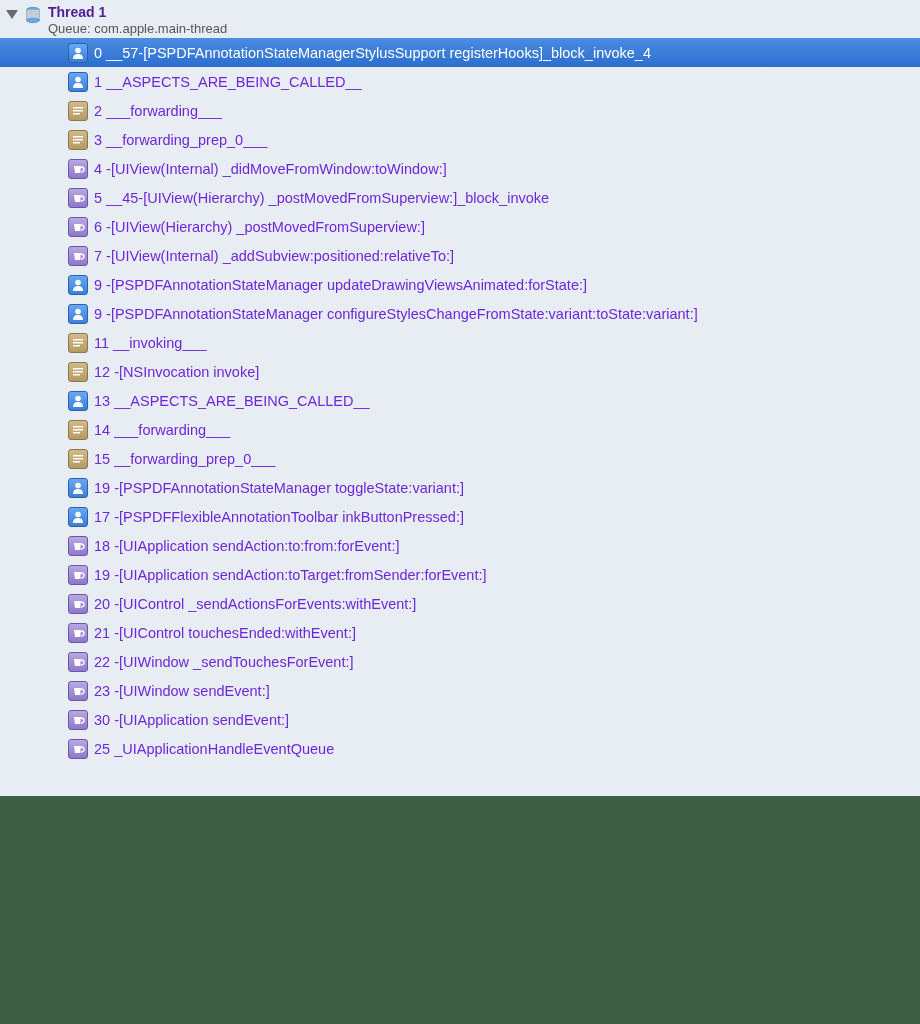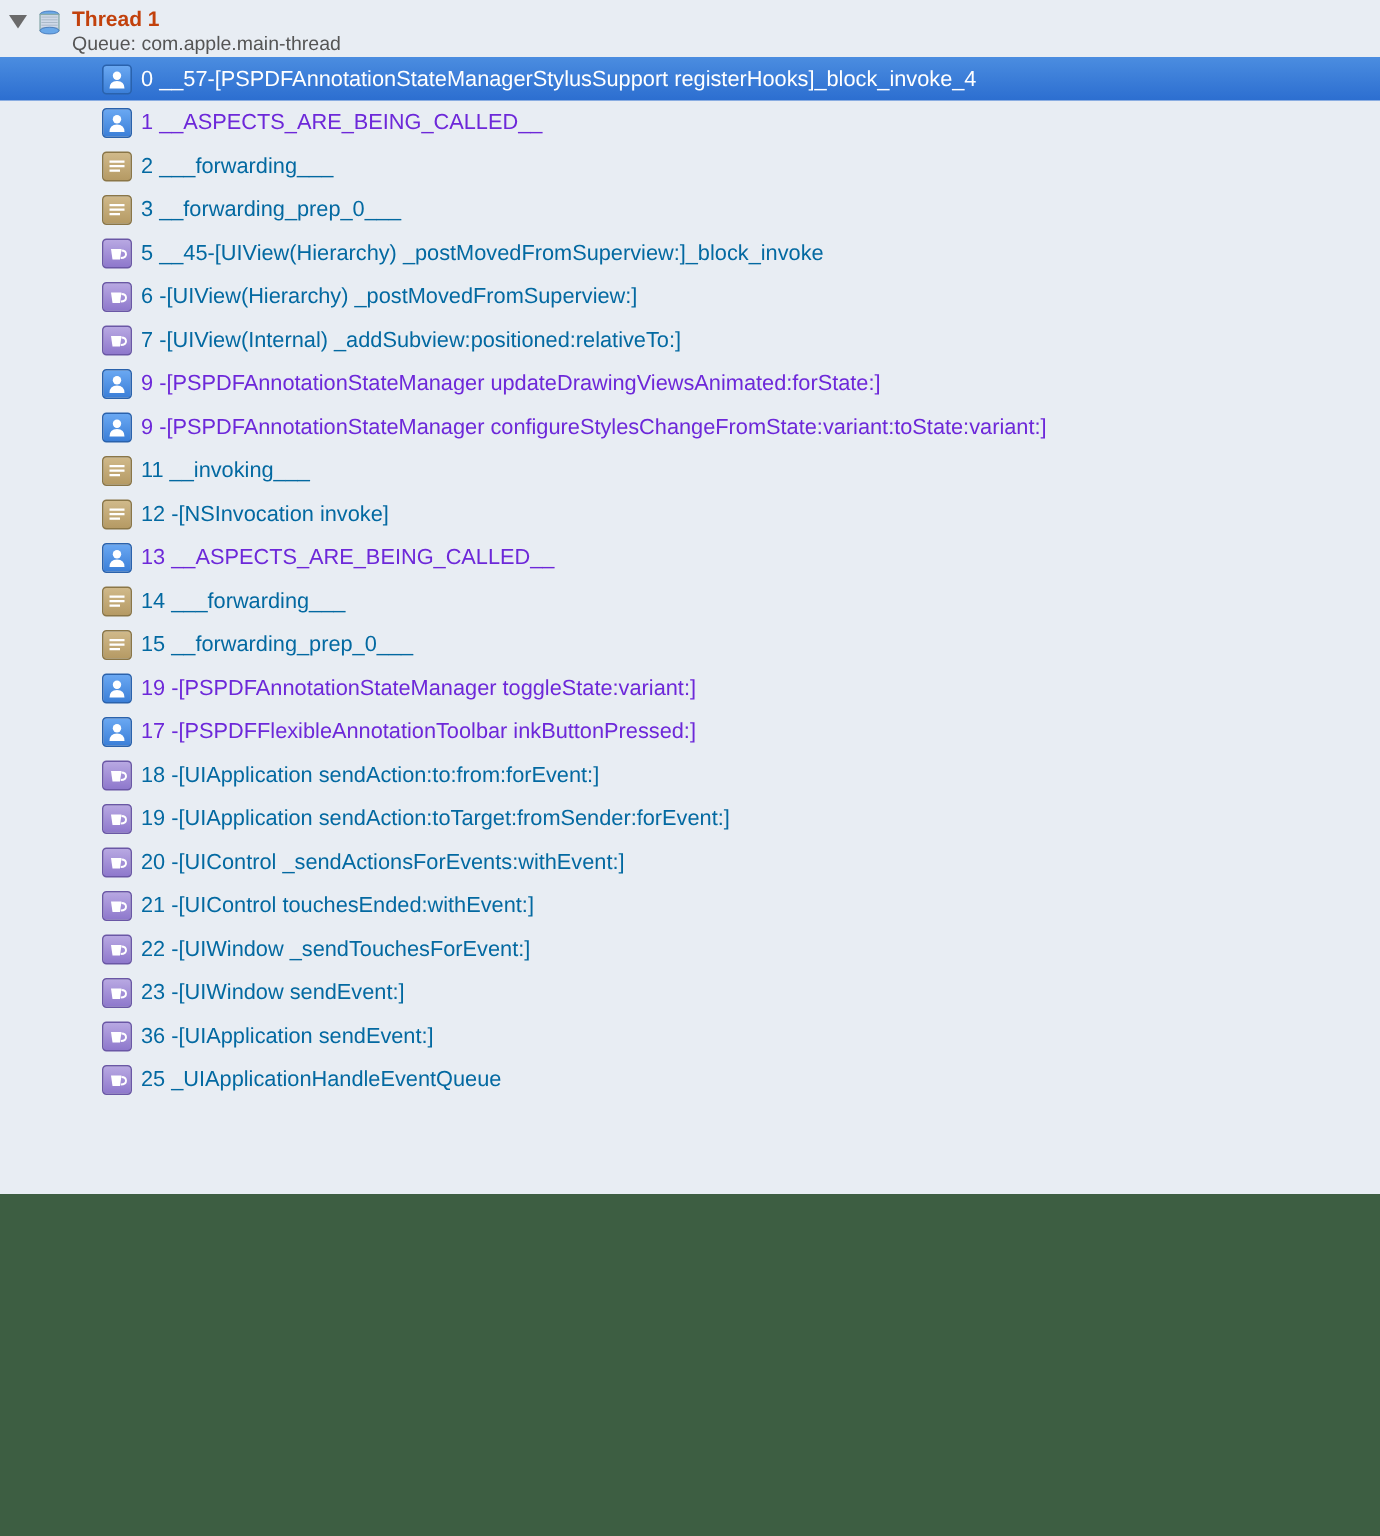--- a/index.html
+++ b/index.html
@@ -24,21 +24,21 @@
   margin-top: 6px;
   margin-right: 6px;
 }
 .spool-icon {
   width: 18px; height: 18px;
   margin-right: 6px;
   margin-top: 2px;
 }
 .thread-title {
   font-weight: bold;
-  color: #c2410c;
+  color: #4c1d95;
   font-size: 14px;
 }
 .thread-subtitle {
   color: #555;
   font-size: 13px;
   margin-top: 1px;
   text-align: center;
 }
 .frame-list {
   list-style: none;
@@ -50,21 +50,21 @@
   padding-left: 68px;
   white-space: nowrap;
   overflow: hidden;
 }
 .frame-row.selected {
   background: linear-gradient(#4b8de0, #2c6ed0);
   color: #fff;
 }
 .frame-row.selected .frame-text { color: #fff; }
 .frame-text {
-  color: #0369a1;
+  color: #6d28d9;
   font-size: 14.5px;
 }
 .frame-text.emph {
   color: #6d28d9;
 }
 .bottom-bar {
   position: absolute;
   top: 796px;
   left: 0;
   width: 920px;
@@ -140,20 +140,29 @@
       </span>
       <span class="frame-text">3 __forwarding_prep_0___</span>
     </li>
     <li class="frame-row">
       <span class="ico ico-cup">
         <svg width="14" height="14" viewBox="0 0 14 14">
           <path d="M3 4 L10 4 L9 11 L4 11 Z" fill="#fff"></path>
           <path d="M10 5 Q13 5 13 7.5 Q13 10 9.5 10" fill="none" stroke="#fff" stroke-width="1.3"></path>
         </svg>
       </span>
+      <span class="frame-text">4 -[UIView(Internal) _didMoveFromWindow:toWindow:]</span>
+    </li>
+    <li class="frame-row">
+      <span class="ico ico-cup">
+        <svg width="14" height="14" viewBox="0 0 14 14">
+          <path d="M3 4 L10 4 L9 11 L4 11 Z" fill="#fff"></path>
+          <path d="M10 5 Q13 5 13 7.5 Q13 10 9.5 10" fill="none" stroke="#fff" stroke-width="1.3"></path>
+        </svg>
+      </span>
       <span class="frame-text">5 __45-[UIView(Hierarchy) _postMovedFromSuperview:]_block_invoke</span>
     </li>
     <li class="frame-row">
       <span class="ico ico-cup">
         <svg width="14" height="14" viewBox="0 0 14 14">
           <path d="M3 4 L10 4 L9 11 L4 11 Z" fill="#fff"></path>
           <path d="M10 5 Q13 5 13 7.5 Q13 10 9.5 10" fill="none" stroke="#fff" stroke-width="1.3"></path>
         </svg>
       </span>
       <span class="frame-text">6 -[UIView(Hierarchy) _postMovedFromSuperview:]</span>
@@ -306,21 +315,21 @@
       </span>
       <span class="frame-text">23 -[UIWindow sendEvent:]</span>
     </li>
     <li class="frame-row">
       <span class="ico ico-cup">
         <svg width="14" height="14" viewBox="0 0 14 14">
           <path d="M3 4 L10 4 L9 11 L4 11 Z" fill="#fff"></path>
           <path d="M10 5 Q13 5 13 7.5 Q13 10 9.5 10" fill="none" stroke="#fff" stroke-width="1.3"></path>
         </svg>
       </span>
-      <span class="frame-text">36 -[UIApplication sendEvent:]</span>
+      <span class="frame-text">30 -[UIApplication sendEvent:]</span>
     </li>
     <li class="frame-row">
       <span class="ico ico-cup">
         <svg width="14" height="14" viewBox="0 0 14 14">
           <path d="M3 4 L10 4 L9 11 L4 11 Z" fill="#fff"></path>
           <path d="M10 5 Q13 5 13 7.5 Q13 10 9.5 10" fill="none" stroke="#fff" stroke-width="1.3"></path>
         </svg>
       </span>
       <span class="frame-text">25 _UIApplicationHandleEventQueue</span>
     </li>

